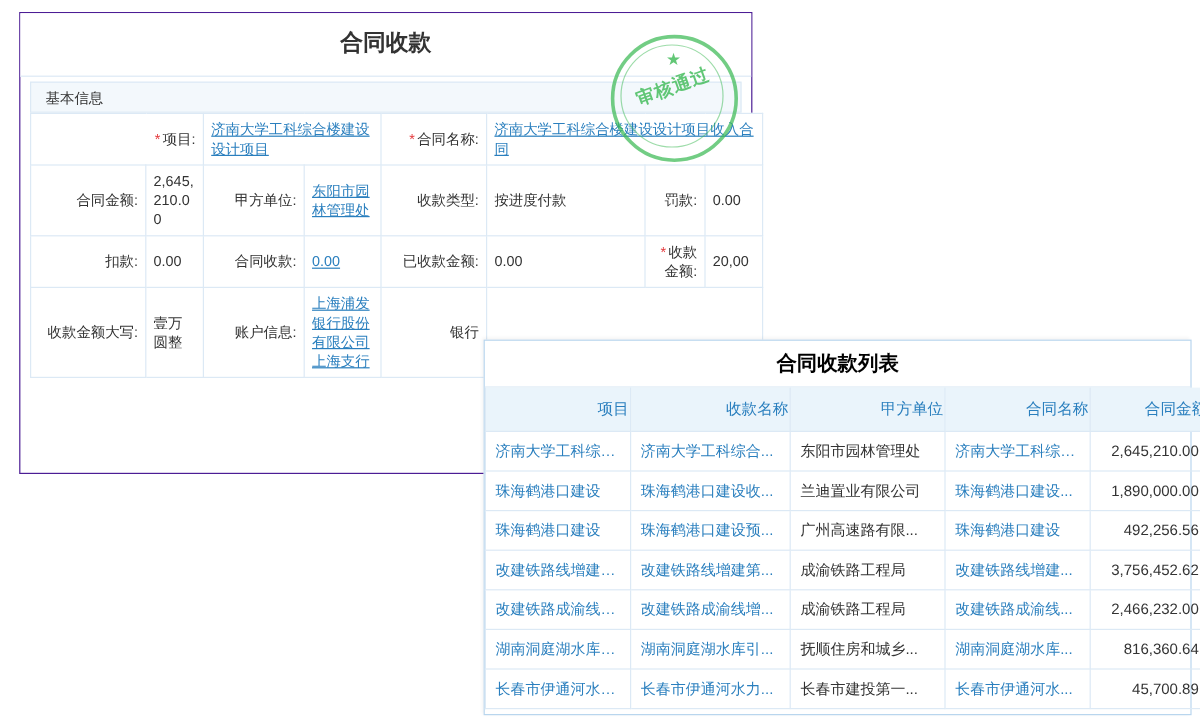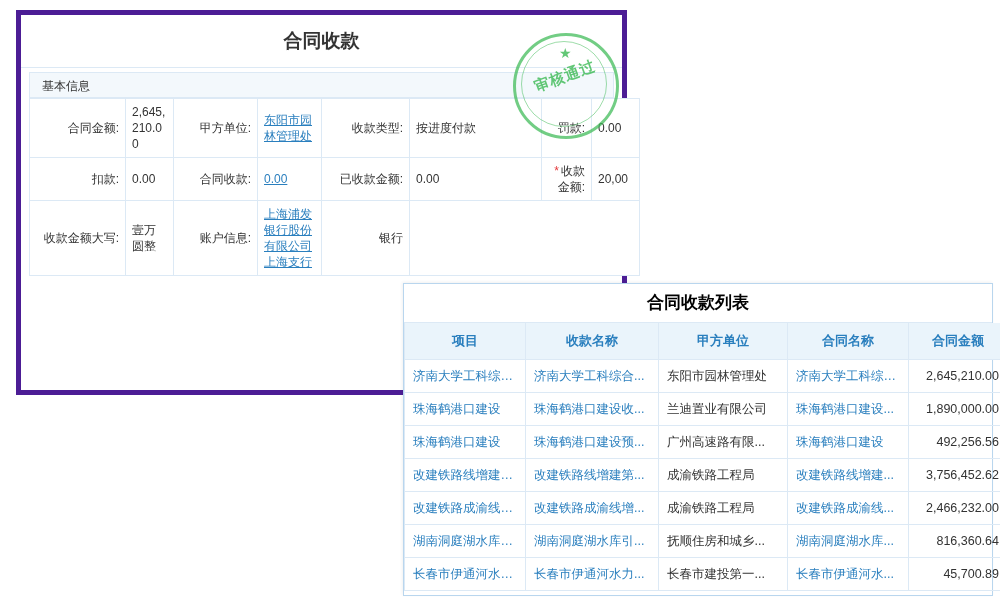--- a/index.html
+++ b/index.html
@@ -16,21 +16,21 @@
   .root { position: relative; width: 1000px; height: 600px; }
 
   
   .form-panel {
     position: absolute;
     left: 16px;
     top: 10px;
     width: 611px;
     height: 385px;
     background: #ffffff;
-    border: 5px solid #4c1d95;
+    border: 1px solid #4c1d95;
     box-sizing: border-box;
   }
   .form-title {
     height: 52px;
     line-height: 52px;
     text-align: center;
     font-size: 19px;
     font-weight: bold;
     color: #333;
     border-bottom: 1px solid #dce9f5;
@@ -142,26 +142,26 @@
     border-bottom: 1px solid #dce9f5;
   }
   table.list-table {
     width: 100%;
     border-collapse: collapse;
     table-layout: fixed;
   }
   table.list-table th {
     background: #eaf4fb;
     color: #2a7fbe;
-    font-weight: bold;
+    font-weight: normal;
     font-size: 13px;
     height: 34px;
     border: 1px solid #dce9f5;
     border-top: none;
-    text-align: center;
+    text-align: right;
   }
   table.list-table td {
     height: 32px;
     border: 1px solid #dce9f5;
     font-size: 12.5px;
     padding: 0 8px;
     white-space: nowrap;
     overflow: hidden;
     text-overflow: ellipsis;
     color: #333;
@@ -196,20 +196,26 @@
         <col style="width:96px">
           <col style="width:48px">
         <col style="width:84px">
           <col style="width:64px">
         <col style="width:88px">
           <col style="width:132px">
         <col style="width:50px">
           <col style="width:48px">
       </colgroup>
       <tbody>
+      <tr>
+        <td class="lbl" colspan="2"><span class="req">*</span><span>项目:</span></td>
+        <td class="val" colspan="2"><a class="lnk">济南大学工科综合楼建设设计项目</a></td>
+        <td class="lbl"><span class="req">*</span><span>合同名称:</span></td>
+        <td class="val" colspan="3"><a class="lnk">济南大学工科综合楼建设设计项目收入合同</a></td>
+      </tr>
       <tr>
         <td class="lbl">合同金额:</td>
         <td class="val num">2,645,210.00</td>
         <td class="lbl">甲方单位:</td>
         <td class="val"><a class="lnk">东阳市园林管理处</a></td>
         <td class="lbl">收款类型:</td>
         <td class="val">按进度付款</td>
         <td class="lbl">罚款:</td>
         <td class="val num">0.00</td>
       </tr>

